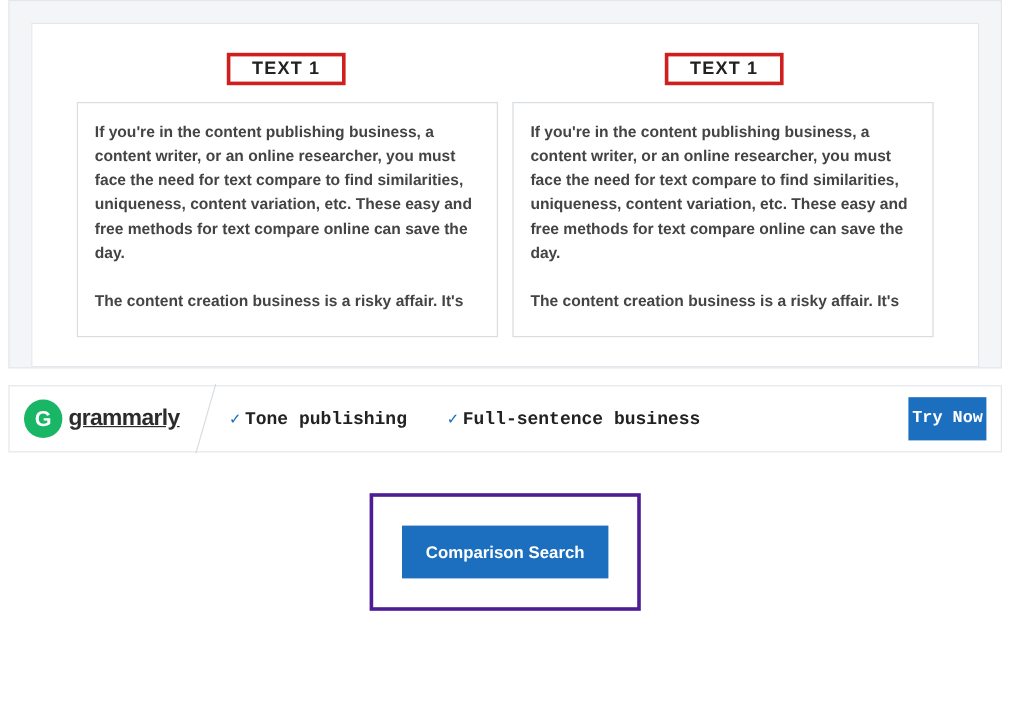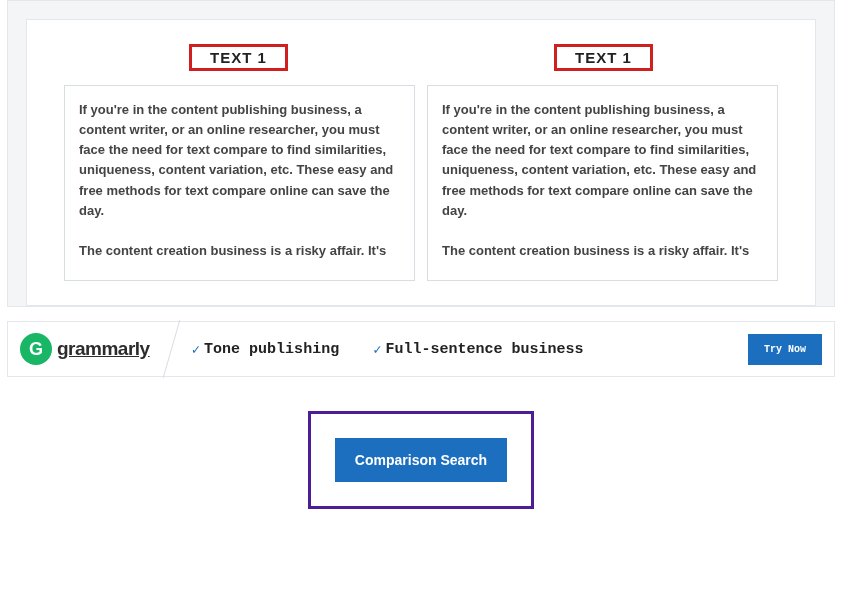--- a/index.html
+++ b/index.html
@@ -19,21 +19,21 @@
 .textarea::-webkit-scrollbar-thumb { background: #aeb4bb; border-radius: 3px; }
 .textarea::-webkit-scrollbar-track { background: #f0f0f0; }
 .ad-bar { width: 828px; margin: 14px auto 0 auto; border: 1px solid #e3e7eb; background: #fff; height: 56px; display: flex; align-items: center; padding: 0 12px; position: relative; }
 .logo-wrap { display: flex; align-items: center; gap: 5px; }
 .logo-circle { width: 32px; height: 32px; border-radius: 50%; background: #19b666; display: flex; align-items: center; justify-content: center; color: #fff; font-weight: 700; font-size: 18px; }
 .logo-text { font-weight: 700; font-size: 19px; color: #2c2c2c; letter-spacing: -0.5px; text-decoration: underline; }
 .diag { width: 30px; height: 56px; position: relative; margin-left: 6px; margin-right: 6px; }
 .diag::before { content: ''; position: absolute; left: 50%; top: -2px; bottom: -2px; width: 1px; background: #d8dde2; transform: rotate(16deg); }
 .feature { display: flex; align-items: center; gap: 4px; font-family: "Courier New", monospace; font-weight: 700; font-size: 15px; color: #222; margin-right: 34px; }
 .check { color: #1c6fbf; font-size: 14px; font-weight: 700; }
-.try-now { margin-left: auto; background: #1c6fbf; color: #fff; border: none; padding: 10px 16px; font-weight: 700; font-size: 10px; font-family: "Courier New", monospace; cursor: pointer; }
+.try-now { margin-left: auto; background: #1c6fbf; color: #fff; border: none; padding: 10px 3px; font-weight: 700; font-size: 14px; font-family: "Courier New", monospace; cursor: pointer; }
 .action-row { width: 828px; margin: 34px auto 14px auto; display: flex; justify-content: center; }
 .action-highlight { border: 3px solid #4c1d95; padding: 24px; }
 .compare-btn { background: #1c6fbf; color: #fff; border: none; padding: 14px 20px; font-size: 14px; font-weight: 600; cursor: pointer; }
 </style>
 </head>
 <body>
 
 <div class="outer">
   <div class="content-box">
     <div class="headers-row">

